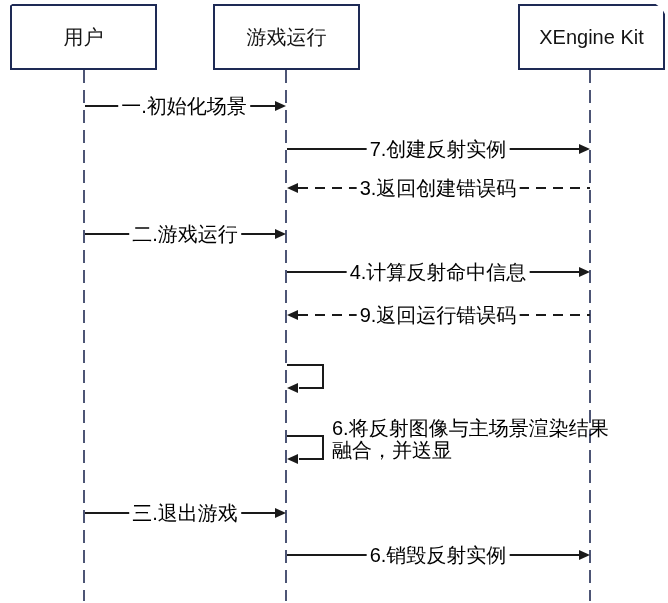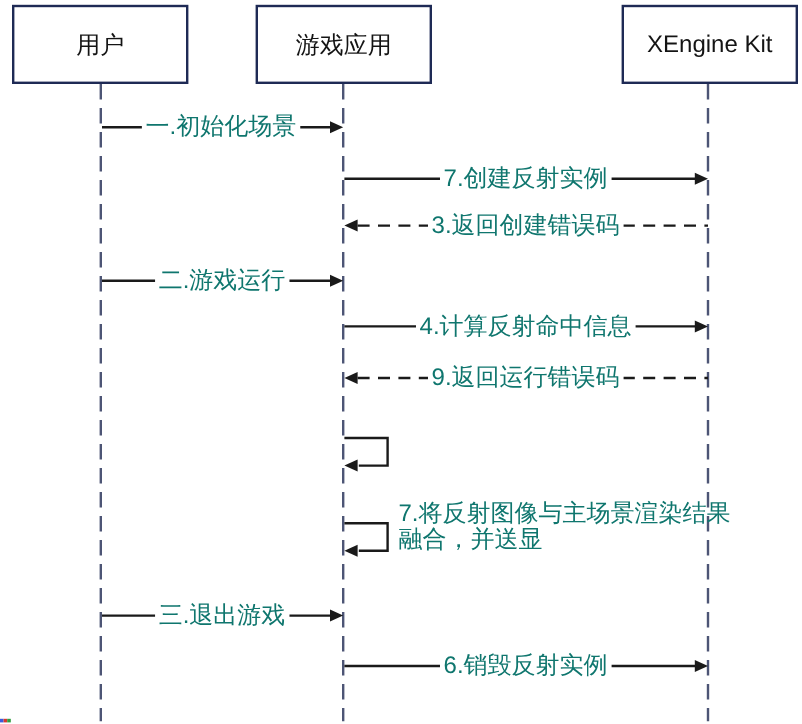--- a/index.html
+++ b/index.html
@@ -7,20 +7,21 @@
     padding: 0;
     background: #ffffff;
   }
   .canvas {
     position: relative;
     width: 668px;
     height: 603px;
     background: #ffffff;
     font-family: "Liberation Sans", sans-serif;
     overflow: hidden;
+    border-radius: 26px;
   }
   svg.wires {
     position: absolute;
     left: 0;
     top: 0;
   }
   .lifeline {
     stroke: #4d5575;
     stroke-width: 2;
     stroke-dasharray: 13 7;
@@ -55,21 +56,21 @@
   .actor-user   { left: 10px; }
   .actor-game   { left: 213px; }
   .actor-engine { left: 518px; }
   .mlabel {
     position: absolute;
     transform: translateX(-50%);
     background: #ffffff;
     padding: 0 3px;
     font-size: 20px;
     line-height: 22px;
-    color: #0f766e;
+    color: #000000;
     white-space: nowrap;
   }
   .mlabel.self {
     transform: none;
     text-align: left;
     padding: 0;
     background: transparent;
   }
   .mlabel .ln { display: block; }
   .m1  { left: 184px; top: 95px; }
@@ -134,34 +135,34 @@
     <polygon class="arrow-head" points="286,513 275,508 275,518"></polygon>
 
     <line class="msg-line" x1="287" y1="555" x2="581" y2="555"></line>
     <polygon class="arrow-head" points="590,555 579,550 579,560"></polygon>
   </svg>
 
   <div class="actor actor-user">
     <span>用户</span>
   </div>
   <div class="actor actor-game">
-    <span>游戏应用</span>
+    <span>游戏运行</span>
   </div>
   <div class="actor actor-engine">
     <span>XEngine Kit</span>
   </div>
 
   <div class="mlabel m1">一.初始化场景</div>
   <div class="mlabel m2">7.创建反射实例</div>
   <div class="mlabel m3">3.返回创建错误码</div>
   <div class="mlabel m4">二.游戏运行</div>
   <div class="mlabel m5">4.计算反射命中信息</div>
   <div class="mlabel m6">9.返回运行错误码</div>
   <div class="mlabel self m8">
-    <span class="ln">7.将反射图像与主场景渲染结果</span>
+    <span class="ln">6.将反射图像与主场景渲染结果</span>
     <span class="ln">融合，并送显</span>
   </div>
   <div class="mlabel m9">三.退出游戏</div>
   <div class="mlabel m10">6.销毁反射实例</div>
 
   <div class="corner-artifact">
     <i class="c1"></i>
       <i class="c2"></i>
       <i class="c3"></i>
   </div>

